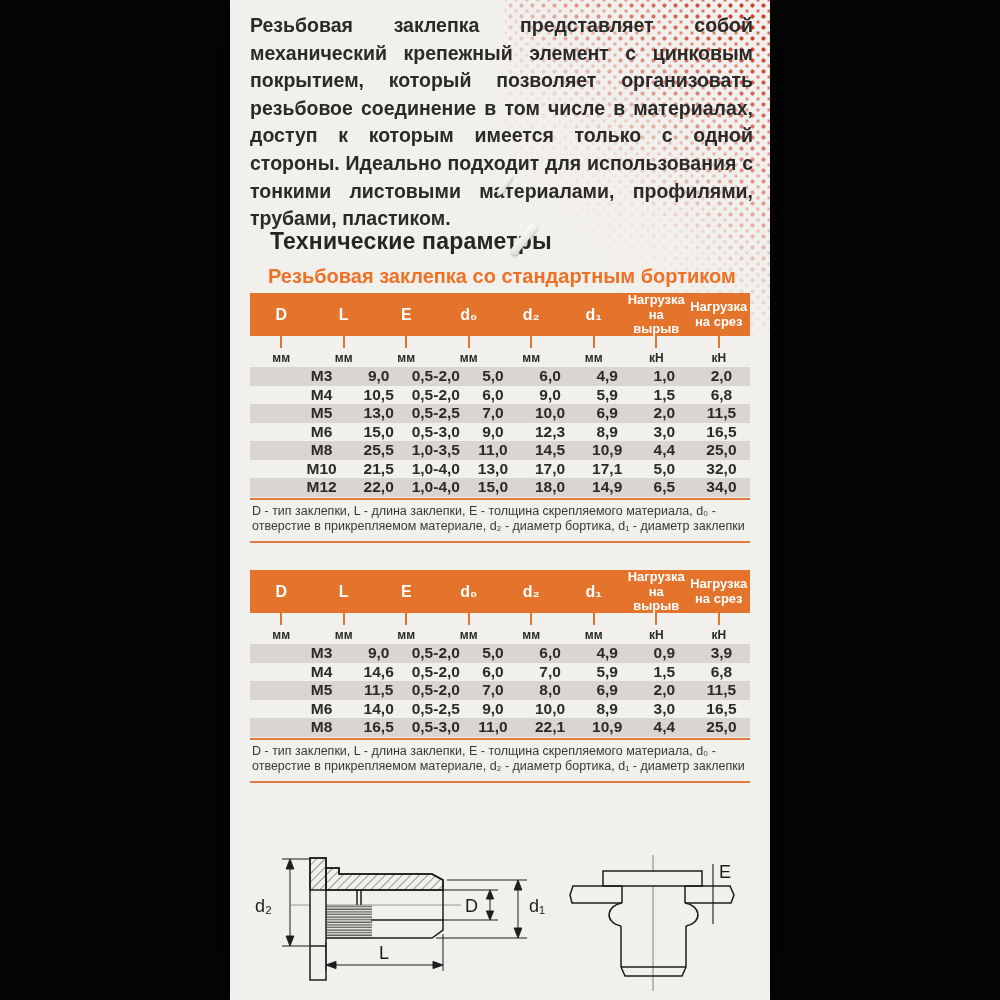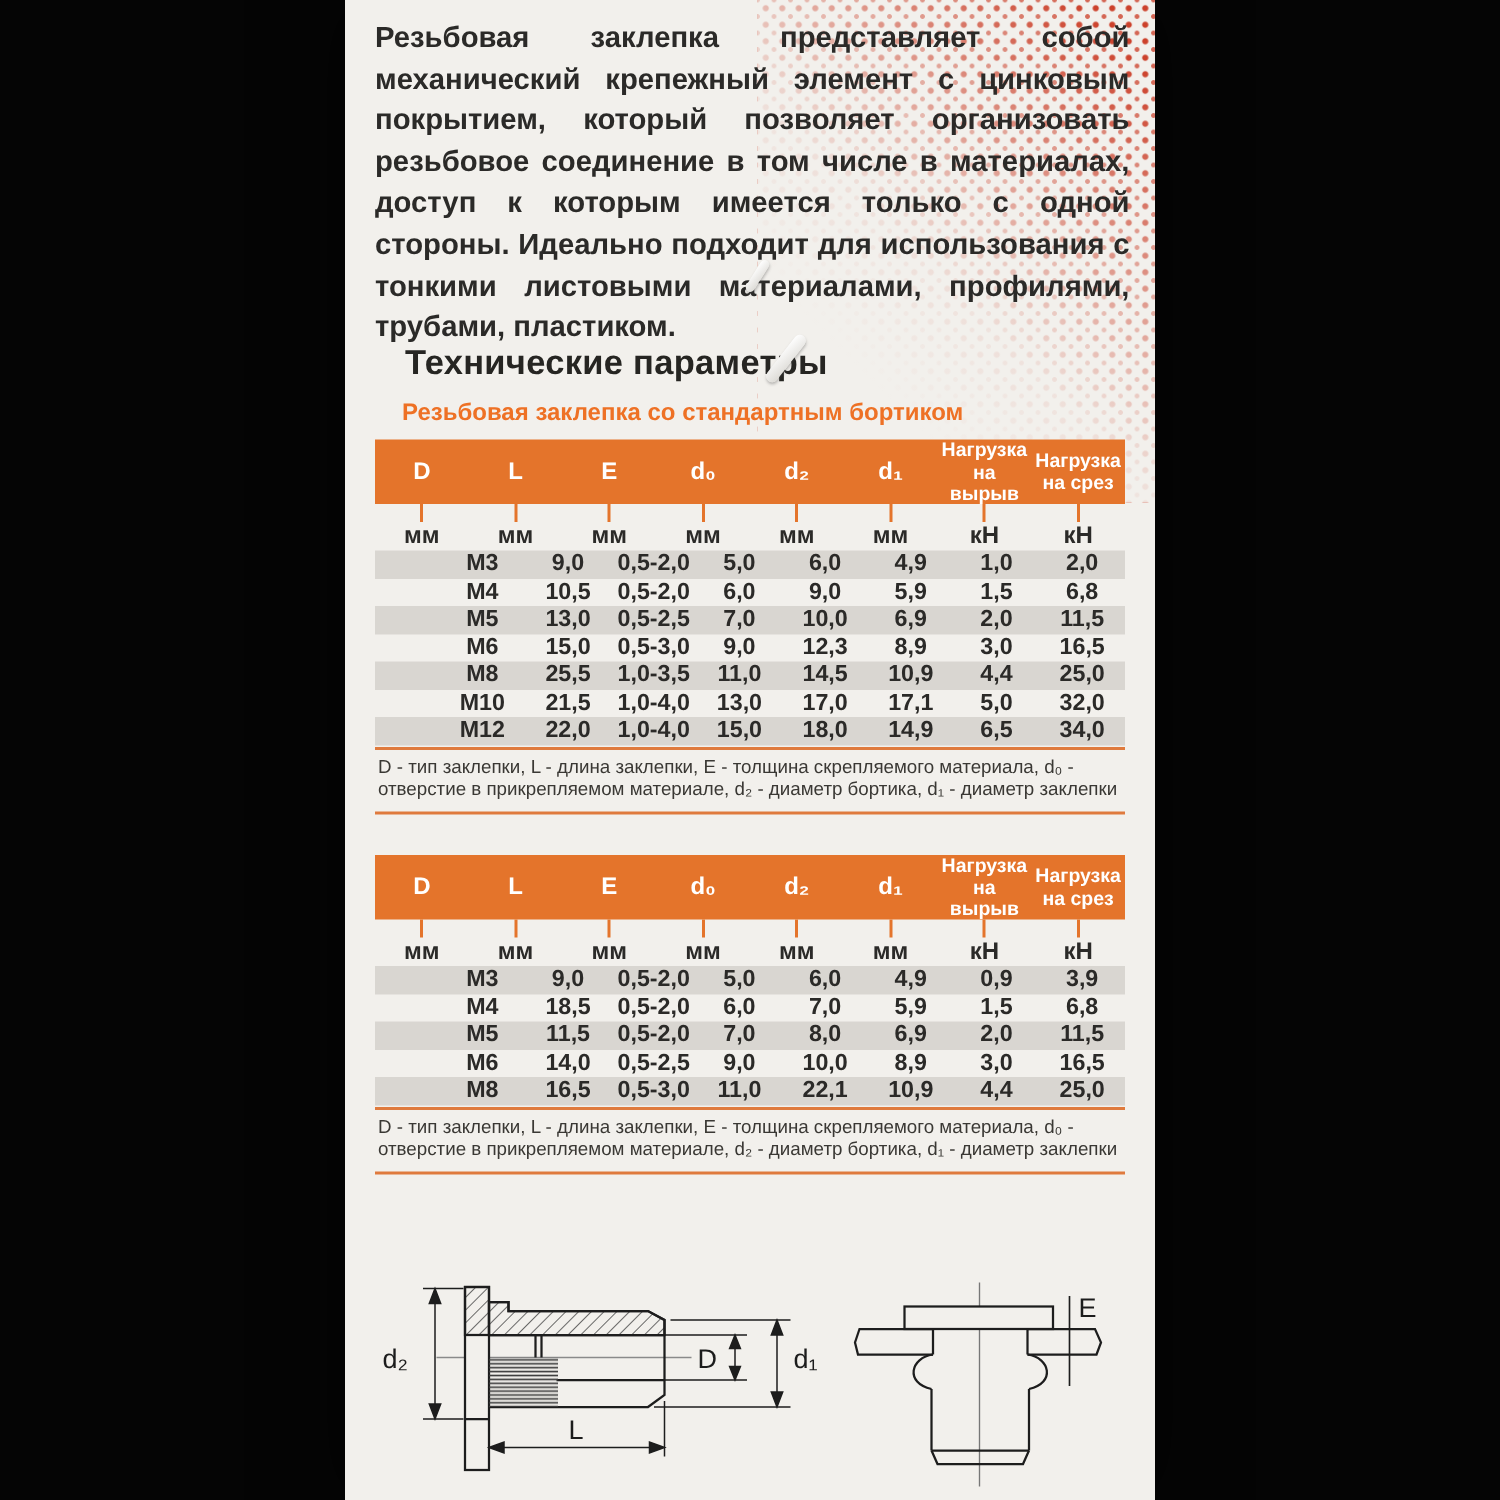--- a/index.html
+++ b/index.html
@@ -44,32 +44,32 @@
   
   .glare{position:absolute;background:linear-gradient(100deg,#ffffff,#dcdad5);
     box-shadow:1px 1px 2px rgba(70,70,70,.35);}
   .glare.g1{left:272px;top:172px;width:6px;height:24px;border-radius:4px;transform:rotate(32deg);}
   .glare.g2{left:290px;top:220px;width:8px;height:38px;border-radius:5px;transform:rotate(38deg);}
 
   .tbl{position:absolute;left:20px;width:500px;}
   .tbl.t1{top:266px;}
   .tbl.t2{top:570px;}
   .tbl-title{margin:0 0 0 18px;height:27px;line-height:20px;
-    font-size:16px;font-weight:700;color:#ee7125;}
+    font-size:20px;font-weight:700;color:#ee7125;}
   .thead{
     display:grid;grid-template-columns:repeat(8,1fr);align-items:center;
     height:43px;background:#e4742b;color:#fff;font-weight:700;text-align:center;
   }
   .th{font-size:16px;}
   .th.small{font-size:13px;line-height:14.5px;white-space:pre-line;}
   .ticks{display:grid;grid-template-columns:repeat(8,1fr);height:12px;}
   .ticks>div{width:2px;height:12px;background:#e4742b;justify-self:center;}
   .units{
     display:grid;grid-template-columns:repeat(8,1fr);height:19px;align-items:center;
-    text-align:center;font-size:16px;font-weight:700;color:#2b2a28;
+    text-align:center;font-size:12px;font-weight:700;color:#2b2a28;
   }
   .trow{
     display:grid;grid-template-columns:repeat(8,1fr);height:18.5px;align-items:center;
     text-align:center;font-size:15.5px;font-weight:700;color:#2b2a28;padding-left:43px;
   }
   .trow.odd{background:#d9d6d1;}
   .rule{border:none;border-top:2px solid #df7a3d;margin:1px 0 0 0;}
   .footnote{
     margin:0;padding:4px 2px 5px 2px;
     font-size:12.5px;line-height:15.5px;font-weight:400;color:#3a3834;
@@ -244,21 +244,21 @@
           <div>9,0</div>
           <div>0,5-2,0</div>
           <div>5,0</div>
           <div>6,0</div>
           <div>4,9</div>
           <div>0,9</div>
           <div>3,9</div>
         </div>
         <div class="trow">
           <div>M4</div>
-          <div>18,5</div>
+          <div>14,6</div>
           <div>0,5-2,0</div>
           <div>6,0</div>
           <div>7,0</div>
           <div>5,9</div>
           <div>1,5</div>
           <div>6,8</div>
         </div>
         <div class="trow odd">
           <div>M5</div>
           <div>11,5</div>

